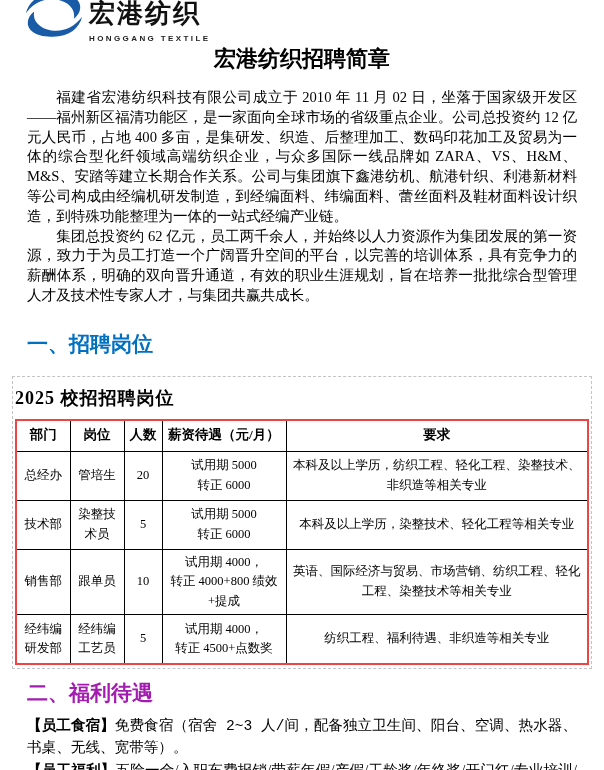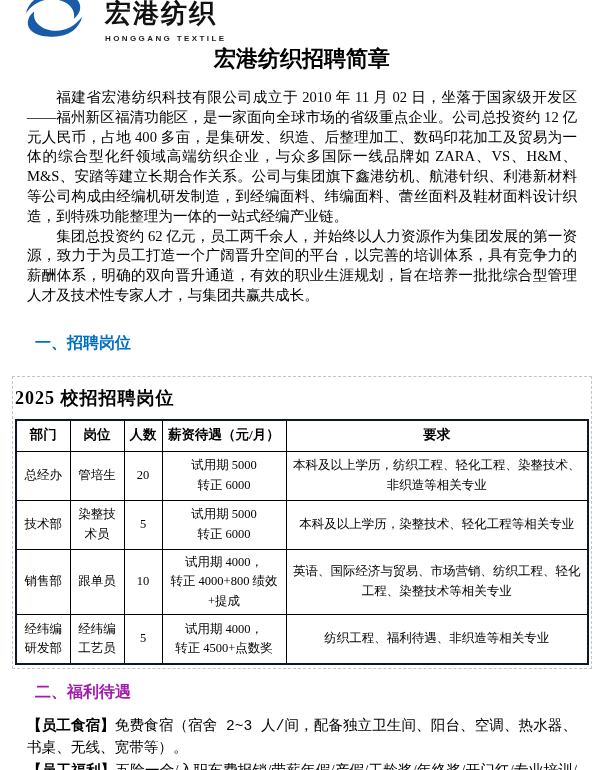--- a/index.html
+++ b/index.html
@@ -2,21 +2,21 @@
 <html><head>
 <meta charset="utf-8">
 <style>
   html,body { margin:0; padding:0; background:#ffffff; }
   .page {
     width:604px; height:770px; margin:0 auto; background:#fff;
     box-sizing:border-box; padding:0 27px; overflow:hidden; position:relative;
     font-family:"Liberation Serif","DejaVu Serif",serif; color:#000;
   }
   
-  .logo-row { display:flex; align-items:flex-start; height:42px; margin-left:-2px;gap:16px; }
+  .logo-row { display:flex; align-items:flex-start; height:42px; margin-left:-2px; }
   .logo-icon { width:58px; height:46px; margin-top:-8px; flex:0 0 auto; }
   .logo-text { margin-left:6px; margin-top:0; }
   .logo-brand {
     font-family:"Liberation Sans","DejaVu Sans",sans-serif; font-weight:bold;
     font-size:26px; line-height:27px; letter-spacing:2px; color:#111;
   }
   .logo-sub {
     font-family:"Liberation Sans","DejaVu Sans",sans-serif; font-weight:bold;
     font-size:8px; letter-spacing:2.4px; color:#222; margin-top:7px;
   }
@@ -25,36 +25,36 @@
     text-align:center; font-family:"Liberation Sans","DejaVu Sans",sans-serif;
     font-weight:bold; font-size:22px; line-height:30px; margin:2px 0 14px 0;
   }
   
   .body-para {
     font-size:14.6px; line-height:19.8px; text-align:justify;
     text-indent:2em; margin:0;
   }
   
   .section-heading {
-    font-family:Liberation Mono, monospace; font-weight:bold;
-    font-size:16px; line-height:22px; margin:8px;
+    font-family:Liberation Serif, serif; font-weight:bold;
+    font-size:21px; line-height:22px; margin:0;
   }
   .heading-jobs { margin-top:27px; }
   .heading-welfare { margin-top:13px; }
   
   .table-box {
     margin:21px -15px 0 -15px; border:1px dashed #c4c4c4;
     padding:6px 2px 3px 2px; box-sizing:border-box;
   }
   .table-title {
     font-weight:bold; font-size:18px; line-height:26px;
     margin:2px 0 8px 0; letter-spacing:1px;
   }
   table.jobs {
-    width:100%; border-collapse:collapse; border:2px solid #0f172a;
+    width:100%; border-collapse:collapse; border:2px solid #ef4444;
     table-layout:fixed; font-size:12.5px;
   }
   table.jobs th, table.jobs td {
     border:1px solid #000; text-align:center; vertical-align:middle;
     padding:3px 3px; word-break:break-all; line-height:1.55;
   }
   table.jobs th { font-size:13.5px; font-weight:bold; height:26px; padding:2px; }
   table.jobs tbody td { height:42px; }
   td.cell-salary { white-space:pre-line; }
   

